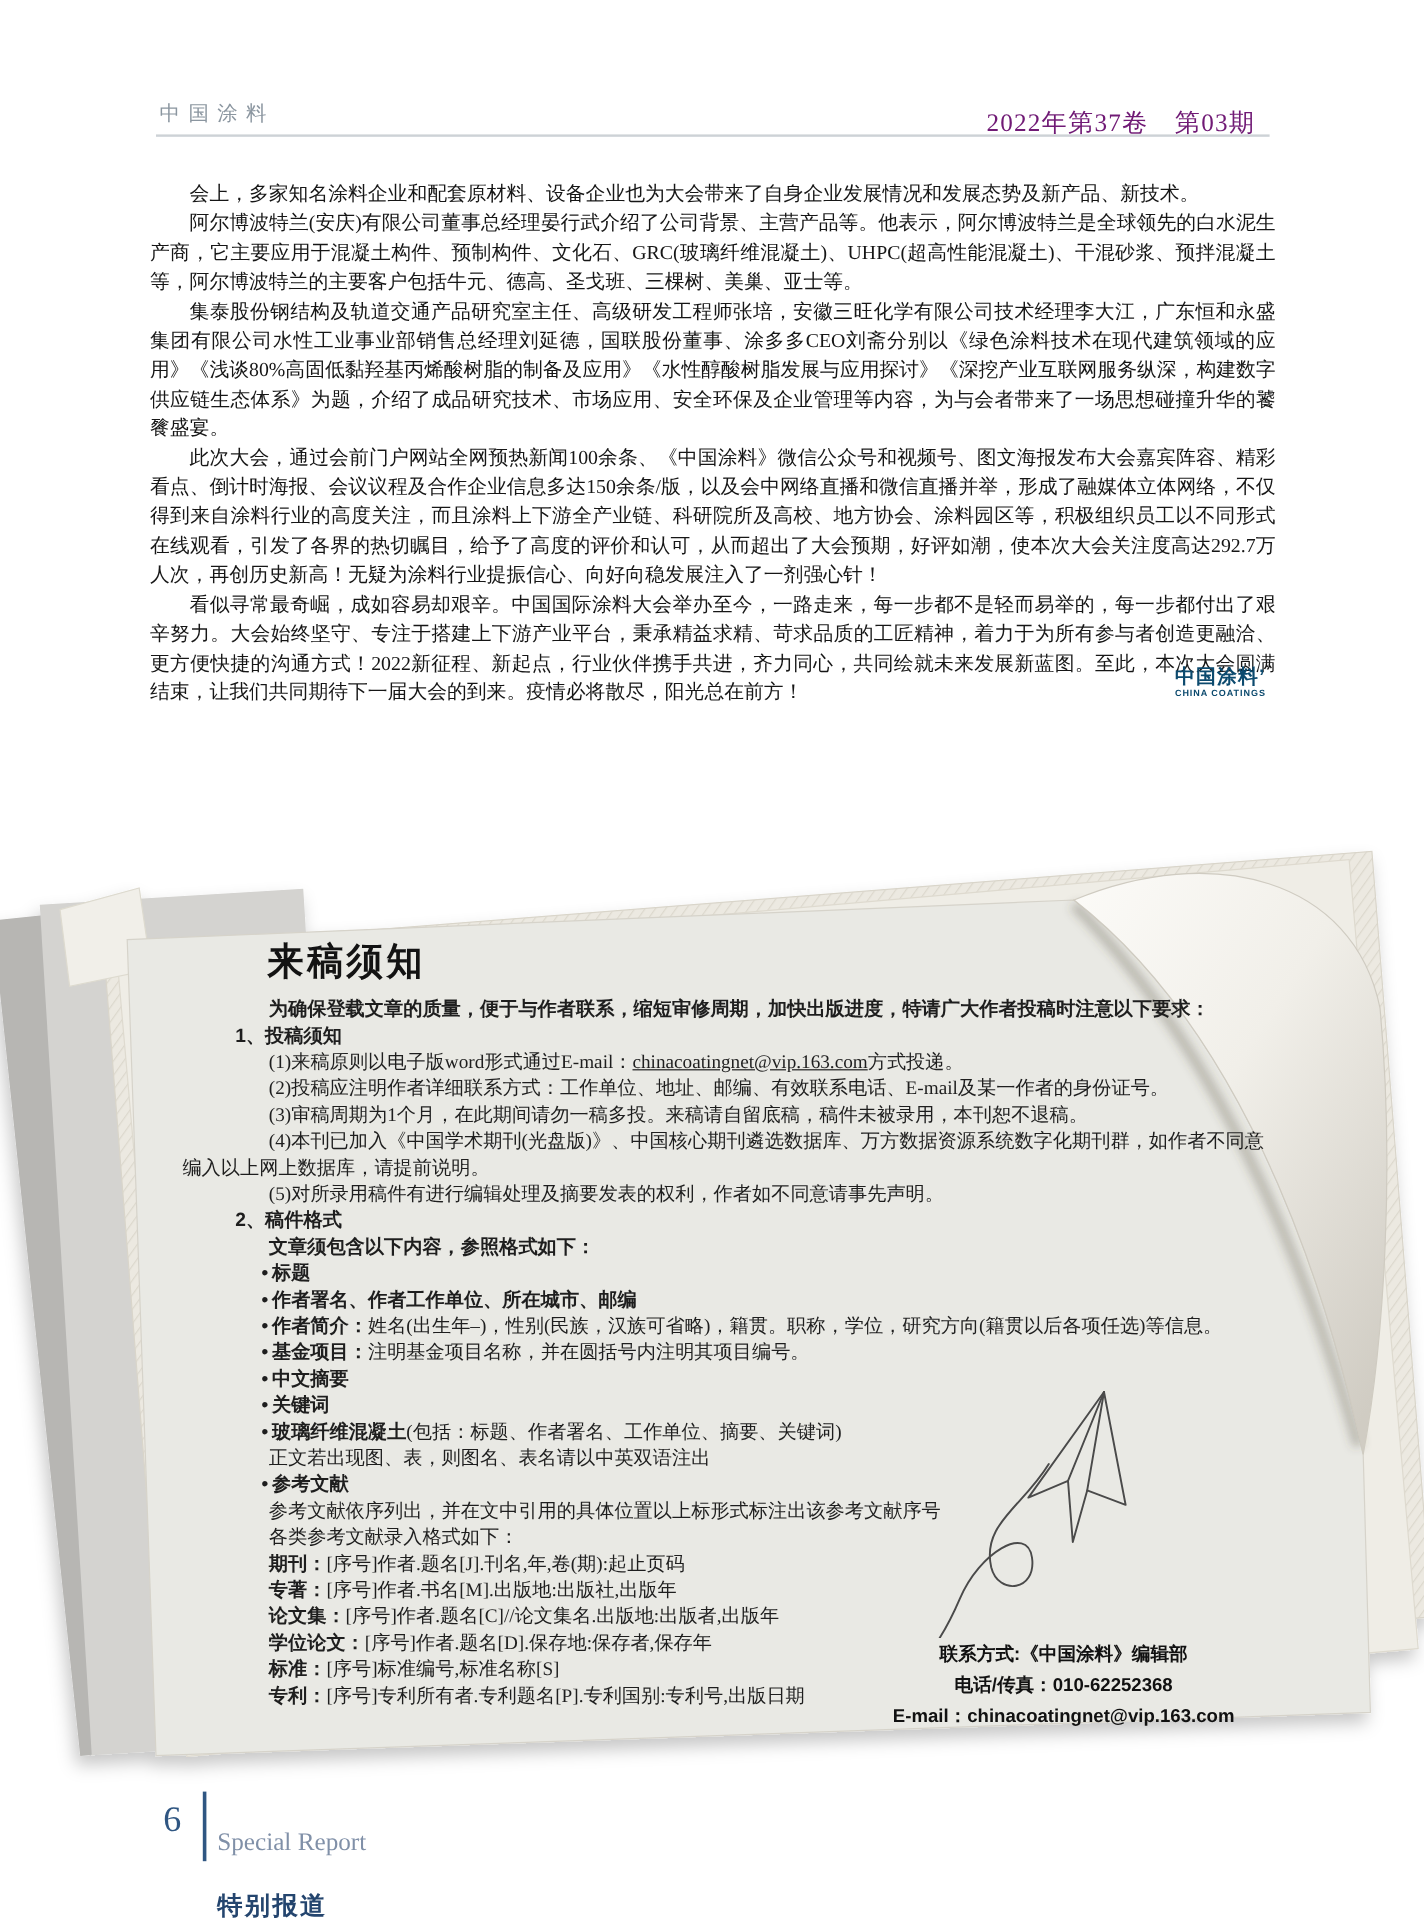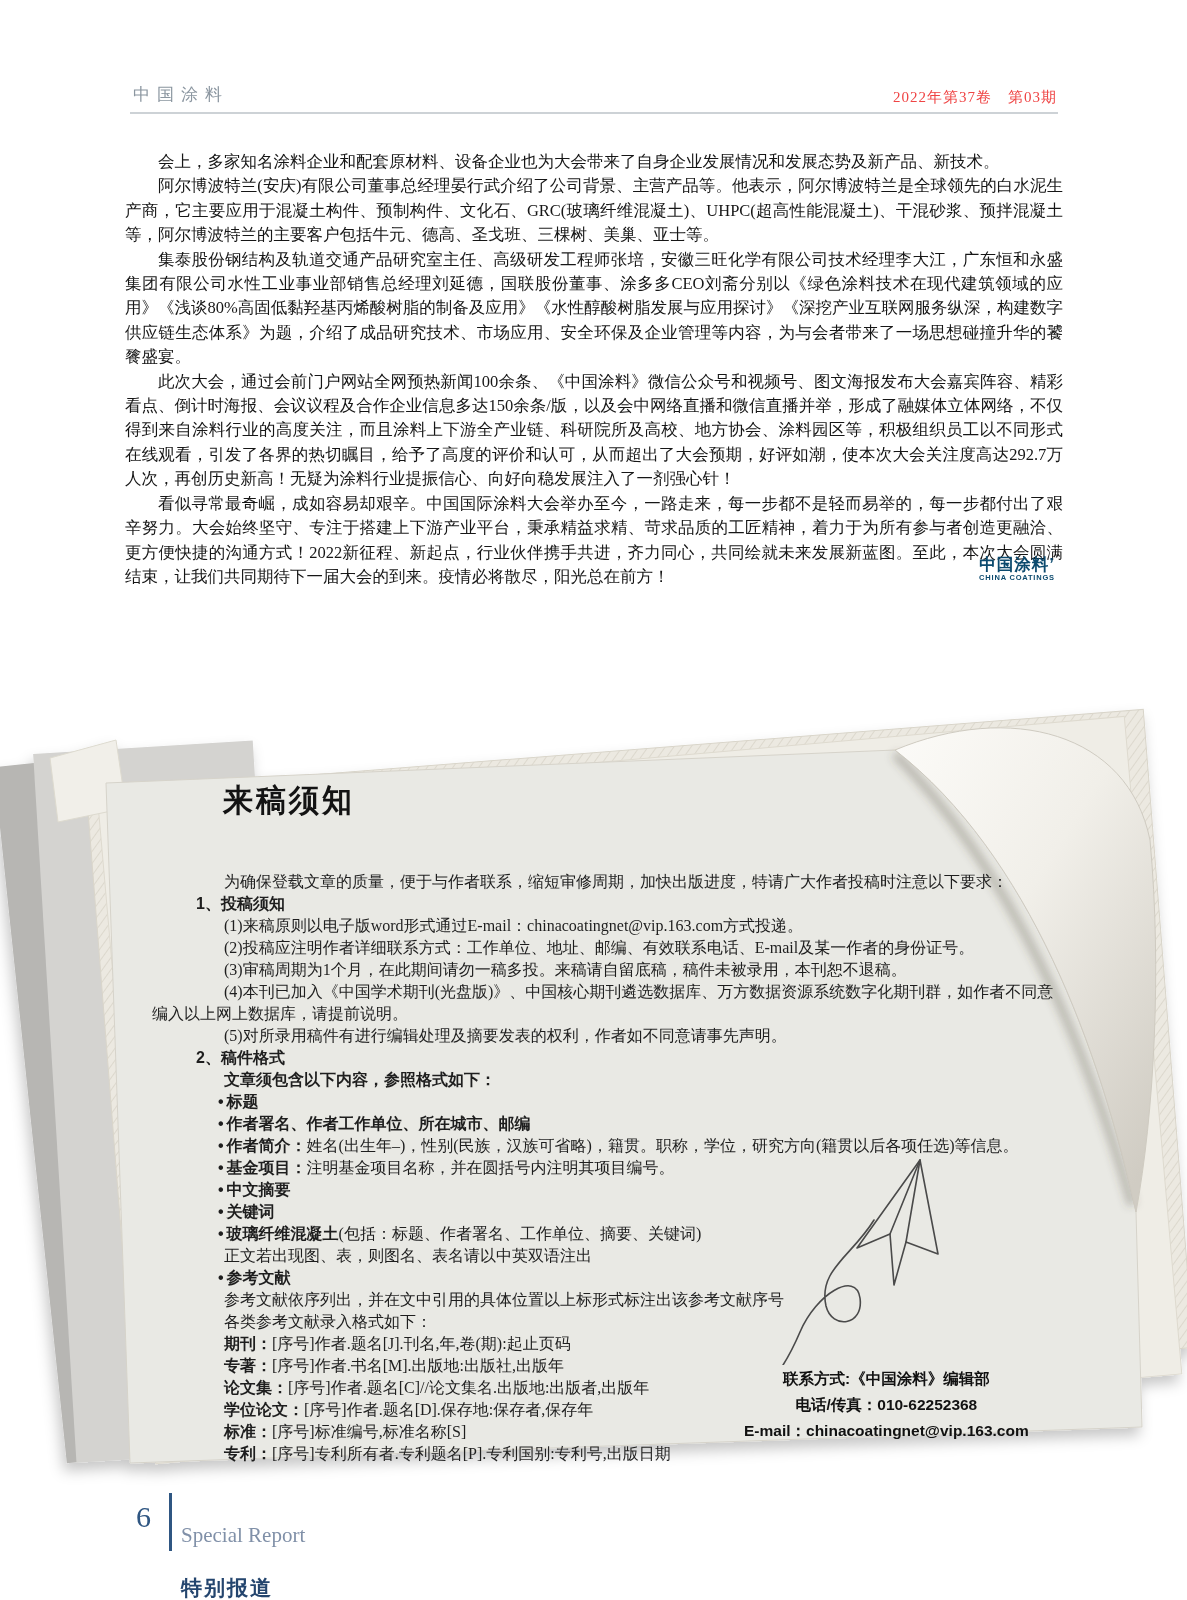--- a/index.html
+++ b/index.html
@@ -3,42 +3,42 @@
 <meta charset="utf-8">
 <style>
   html,body{margin:0;padding:0;}
   body{
     width:1187px;height:1600px;position:relative;background:#ffffff;
     font-family:"Liberation Serif","DejaVu Serif",serif;color:#1a1a1a;
     overflow:hidden;
   }
   
   .hdr-left{position:absolute;left:133px;top:83px;font-size:17px;letter-spacing:7px;color:#8b96a0;}
-  .hdr-right{position:absolute;right:130px;top:88px;font-size:15px;letter-spacing:1px;color:#ef4444;}
+  .hdr-right{position:absolute;right:141px;top:88px;font-size:21px;letter-spacing:1px;color:#701a75;}
   .hdr-rule{position:absolute;left:130px;top:112px;width:928px;height:2px;background:#cdd2d6;}
   
   .article{position:absolute;left:125px;top:150px;width:938px;z-index:2;
     font-size:16.5px;line-height:24.4px;text-align:justify;color:#161616;}
   .article p{margin:0;text-indent:2em;}
   
   .logo{position:absolute;left:972px;top:556px;width:90px;text-align:center;color:#0c4a6e;z-index:3;}
   .logo-cn{font-family:"Liberation Sans","DejaVu Sans",sans-serif;font-weight:bold;font-size:16.5px;letter-spacing:1px;line-height:17px;}
   .logo-en{font-family:"Liberation Sans","DejaVu Sans",sans-serif;font-weight:bold;font-size:7.5px;letter-spacing:0.8px;line-height:9px;}
   
   .stack{position:absolute;left:0;top:690px;width:1187px;height:805px;z-index:1;}
   
   .notice-title{position:absolute;left:223px;top:781px;z-index:2;
     font-family:"Liberation Sans","DejaVu Sans",sans-serif;font-weight:900;font-size:30px;
     letter-spacing:3px;color:#131313;transform:scaleY(1.05);}
   .notice-body{position:absolute;left:152px;top:831px;width:912px;z-index:2;
     font-size:16px;line-height:22px;color:#1e1e1e;}
   .n-line{margin:0;font-family:"Liberation Serif","DejaVu Serif",serif;}
   .n-line .nt{font-family:"Liberation Sans","DejaVu Sans",sans-serif;font-weight:bold;}
-  .n-line .nu{}
-  .intro{padding-left:72px;font-family:"Liberation Sans","DejaVu Sans",sans-serif;font-weight:normal;margin-top:40px;}
+  .n-line .nu{text-decoration:underline;}
+  .intro{padding-left:72px;font-family:"Liberation Sans","DejaVu Sans",sans-serif;font-weight:bold;}
   .sec{padding-left:44px;font-family:"Liberation Sans","DejaVu Sans",sans-serif;font-weight:bold;}
   .item{text-indent:72px;}
   .plain{padding-left:72px;}
   .plainb{padding-left:72px;font-family:"Liberation Sans","DejaVu Sans",sans-serif;font-weight:bold;}
   .bullet{padding-left:66px;}
   .bullet::before{content:"\2022";font-family:"Liberation Sans","DejaVu Sans",sans-serif;font-weight:bold;margin-right:3px;}
   .ref{padding-left:72px;}
   .contact{position:absolute;left:744px;top:1366px;z-index:2;
     font-family:"Liberation Sans","DejaVu Sans",sans-serif;font-weight:bold;
     font-size:15.5px;line-height:26px;color:#111;text-align:center;}

